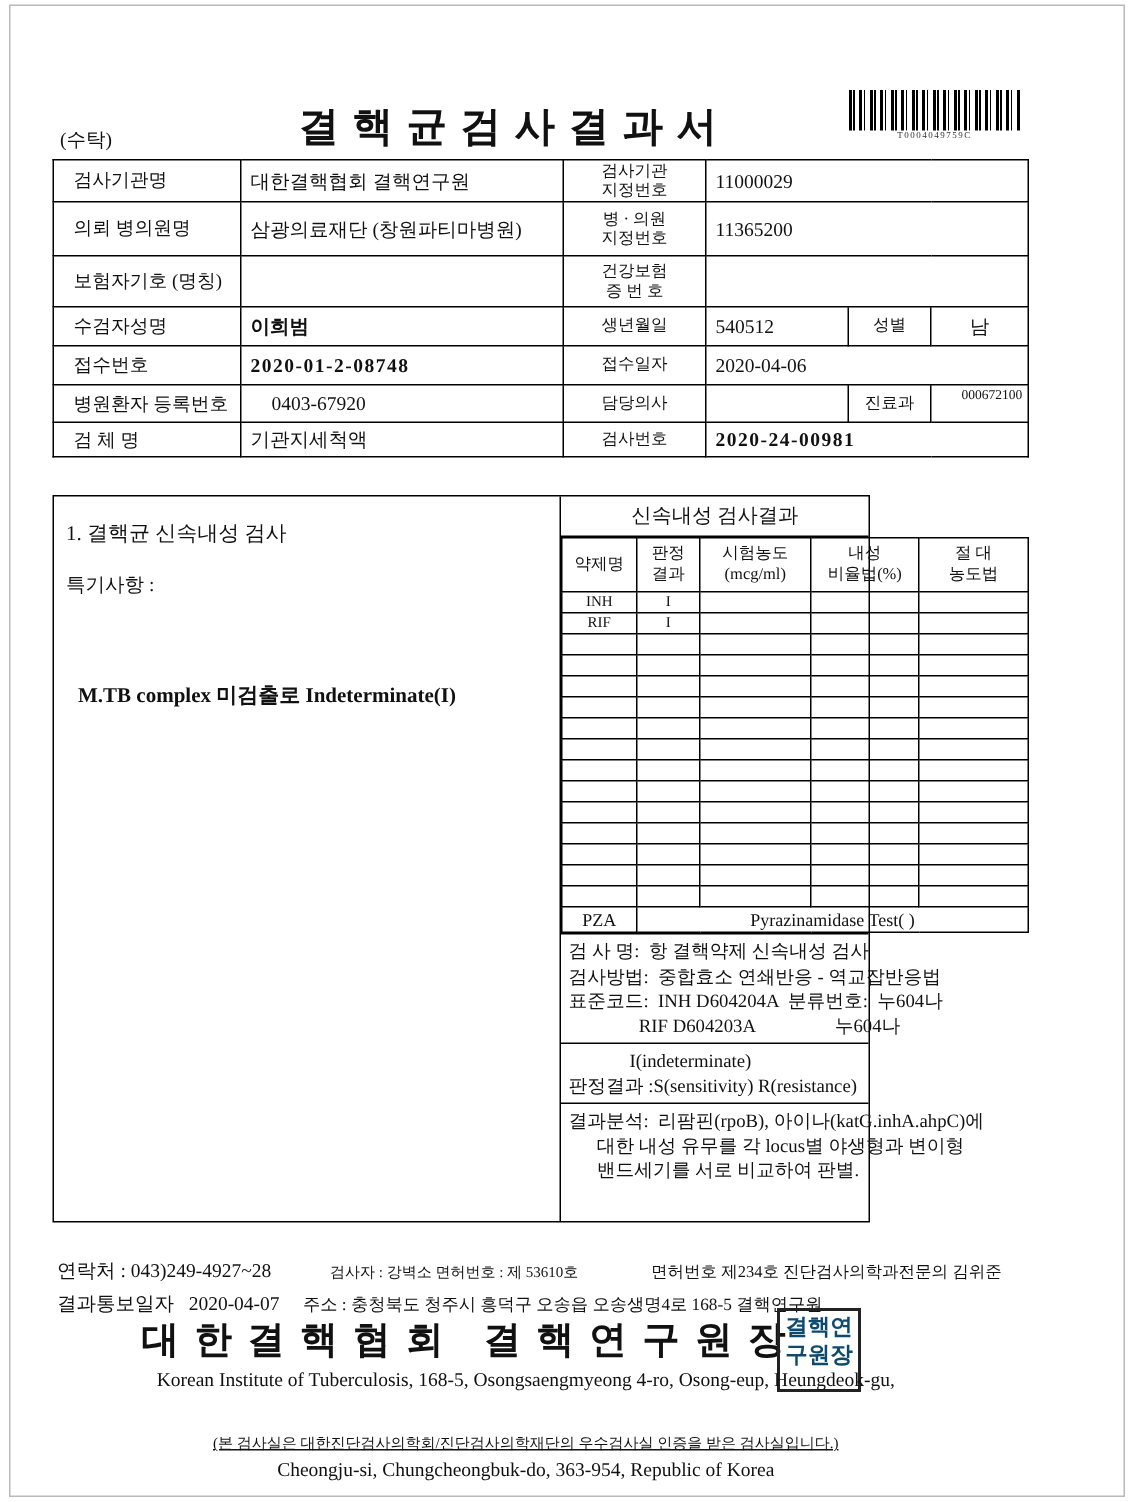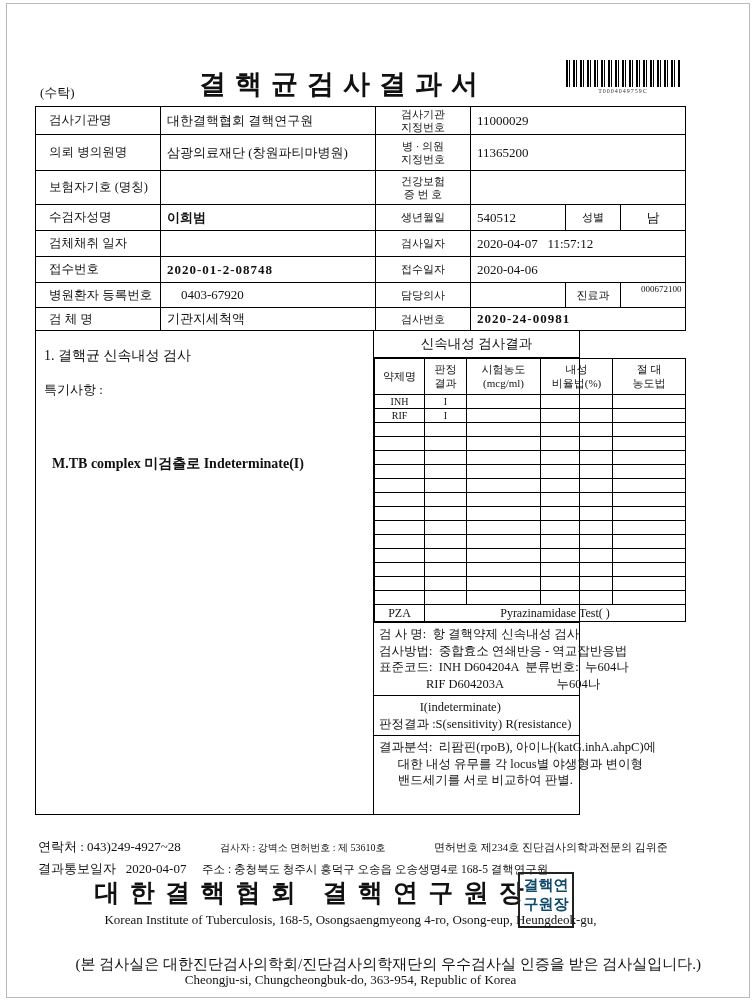--- a/index.html
+++ b/index.html
@@ -53,21 +53,21 @@
   .ft-examiner{left:220px;top:841px;font-size:10px;}
   .ft-license{left:434px;top:840px;font-size:11px;}
   .ft-report-date{left:38px;top:860px;font-size:13px;white-space:pre;}
   .ft-address{left:202px;top:862px;font-size:11.5px;}
   .ft-org{left:60px;top:876px;width:500px;text-align:center;font-size:25px;font-weight:bold;letter-spacing:2px;white-space:pre;}
   .seal{position:absolute;left:518px;top:872px;width:56px;height:56px;border:2px solid #222;
     color:#0c4a6e;font-size:15px;font-weight:bold;line-height:1.25;text-align:center;
     word-break:break-all;padding:2px;box-sizing:border-box;overflow:hidden;}
   .ft-en1{left:0;right:55px;top:912px;text-align:center;font-size:13px;}
   .ft-en2{left:0;right:55px;top:972px;text-align:center;font-size:13px;}
-  .ft-notice{left:0;right:55px;top:955px;text-align:right;font-size:15px;}
+  .ft-notice{left:0;right:55px;top:955px;text-align:center;font-size:10px;text-decoration:underline;}
 </style>
 </head>
 <body>
 
 <div class="page">
   <div class="scan-border"></div>
 
   <div class="consign">(수탁)</div>
   <div class="doc-title">결핵균검사결과서</div>
   <div class="barcode"></div>
@@ -104,26 +104,20 @@
 증 번 호</td>
       <td class="val" colspan="3"></td>
     </tr>
     <tr class="r4">
       <td class="lbl">수검자성명</td>
       <td class="val b">이희범</td>
       <td class="lbl2">생년월일</td>
       <td class="val">540512</td>
       <td class="lbl2">성별</td>
       <td class="val" style="text-align:center">남</td>
-    </tr>
-    <tr class="r5">
-      <td class="lbl">검체채취 일자</td>
-      <td class="val"></td>
-      <td class="lbl2">검사일자</td>
-      <td class="val" colspan="3">2020-04-07   11:57:12</td>
     </tr>
     <tr class="r6">
       <td class="lbl">접수번호</td>
       <td class="val big-num">2020-01-2-08748</td>
       <td class="lbl2">접수일자</td>
       <td class="val" colspan="3">2020-04-06</td>
     </tr>
     <tr class="r7">
       <td class="lbl">병원환자 등록번호</td>
       <td class="val">0403-67920</td>

